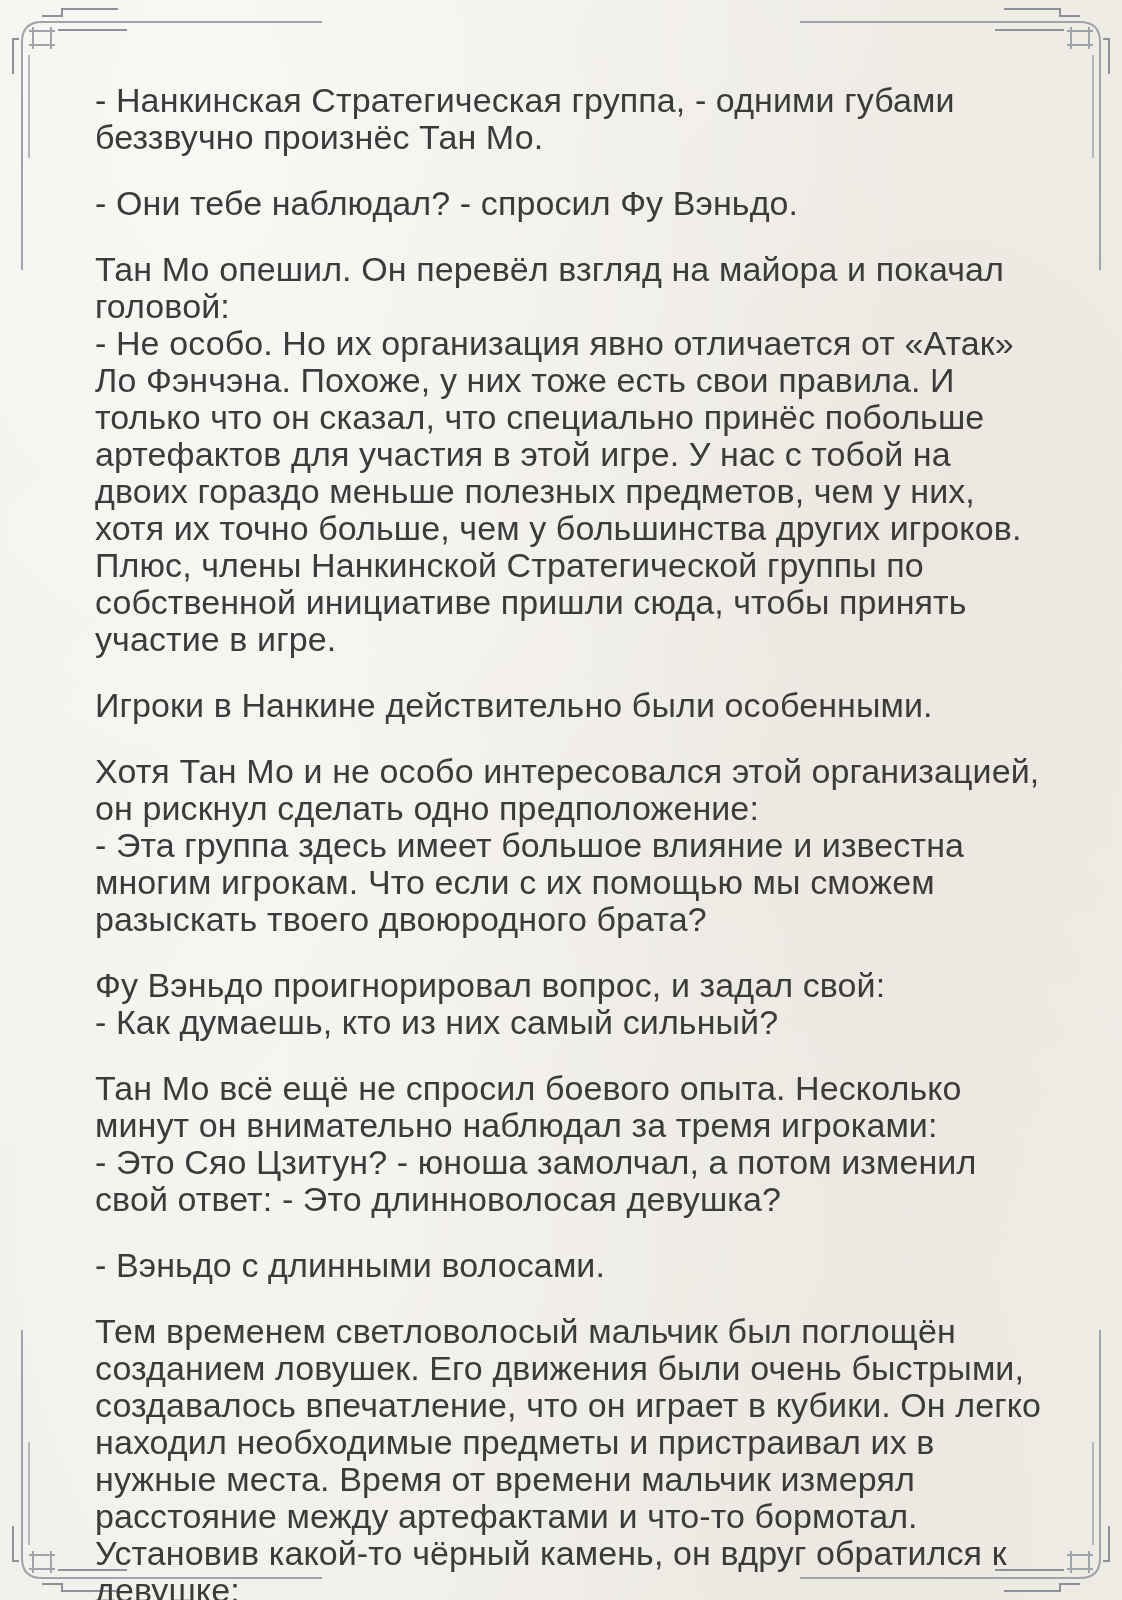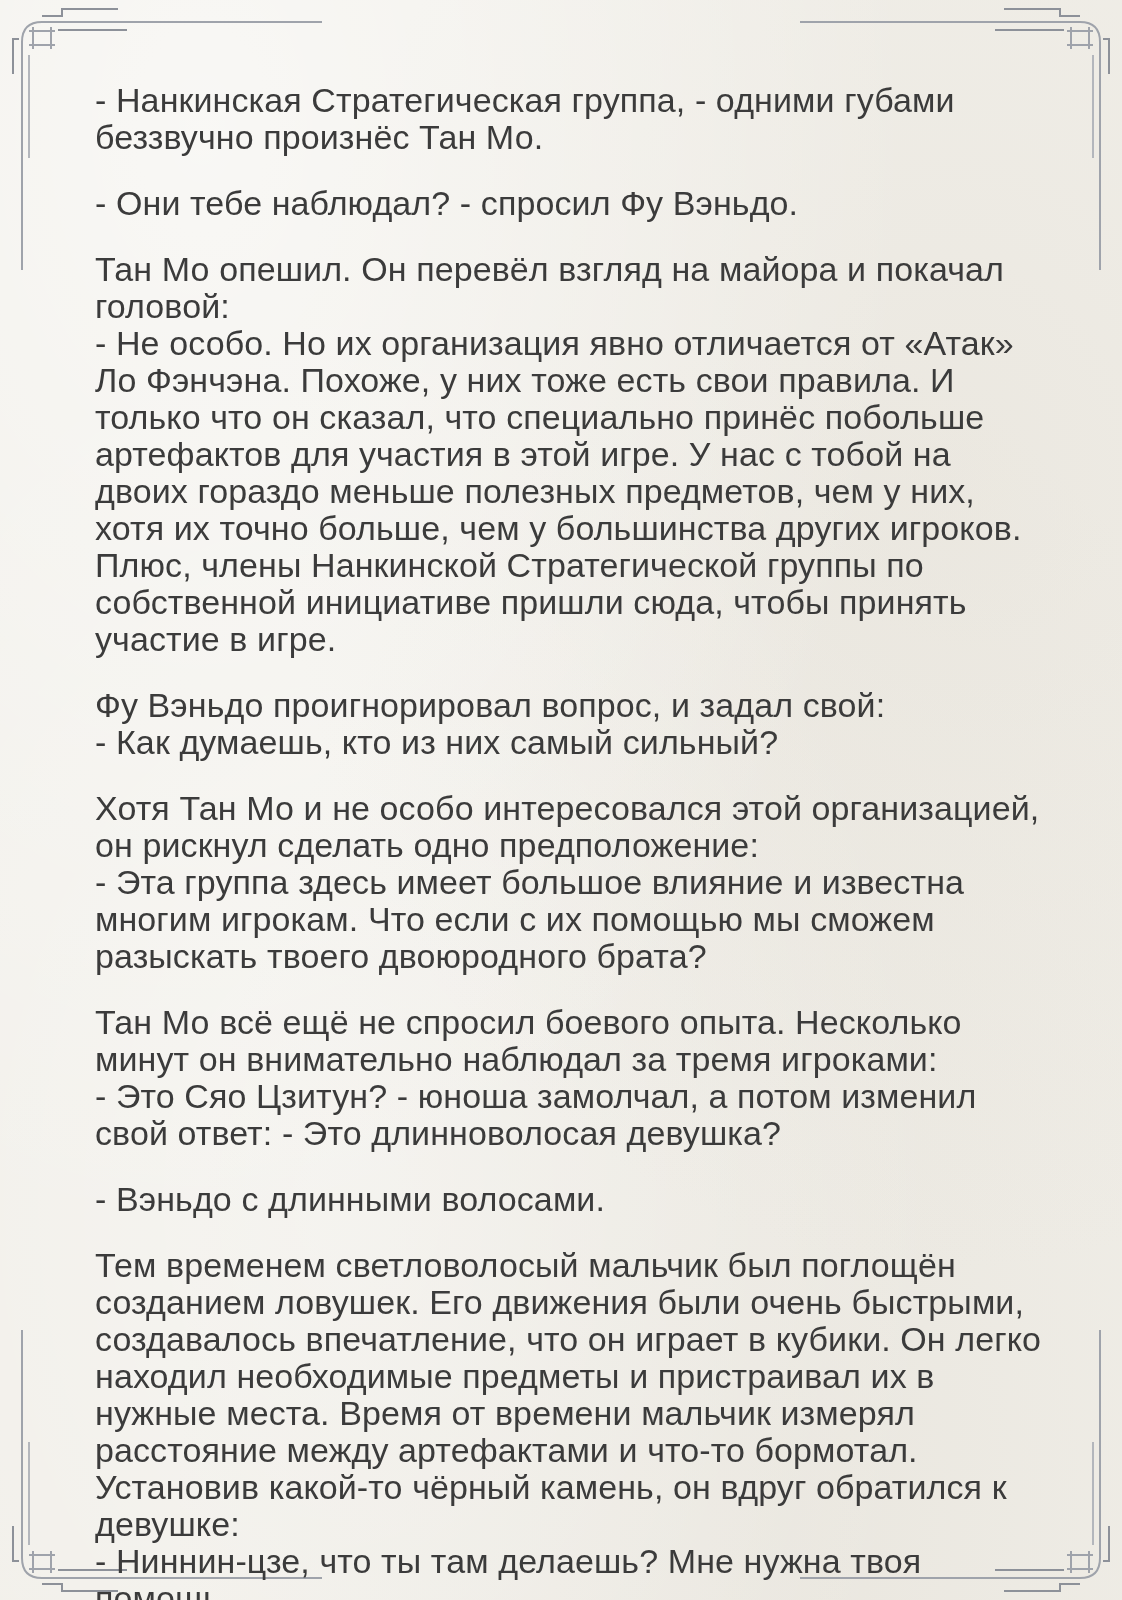--- a/index.html
+++ b/index.html
@@ -103,24 +103,25 @@
       <path d="M19 39 L13 39 L13 74" stroke="#8d9199"></path>
     </g>
   </svg>
 
   <main class="text-block">
 
   <p class="para">- Нанкинская Стратегическая группа, - одними губами беззвучно произнёс Тан Мо.</p>
       <p class="para">- Они тебе наблюдал? - спросил Фу Вэньдо.</p>
       <p class="para">Тан Мо опешил. Он перевёл взгляд на майора и покачал головой:
 - Не особо. Но их организация явно отличается от «Атак» Ло Фэнчэна. Похоже, у них тоже есть свои правила. И только что он сказал, что специально принёс побольше артефактов для участия в этой игре. У нас с тобой на двоих гораздо меньше полезных предметов, чем у них, хотя их точно больше, чем у большинства других игроков. Плюс, члены Нанкинской Стратегической группы по собственной инициативе пришли сюда, чтобы принять участие в игре.</p>
+      <p class="para">Игроки в Нанкине действительно были особенными.</p>
+      <p class="para">Хотя Тан Мо и не особо интересовался этой организацией, он рискнул сделать одно предположение:
+- Эта группа здесь имеет большое влияние и известна многим игрокам. Что если с их помощью мы сможем разыскать твоего двоюродного брата?</p>
       <p class="para">Фу Вэньдо проигнорировал вопрос, и задал свой:
 - Как думаешь, кто из них самый сильный?</p>
-      <p class="para">Хотя Тан Мо и не особо интересовался этой организацией, он рискнул сделать одно предположение:
-- Эта группа здесь имеет большое влияние и известна многим игрокам. Что если с их помощью мы сможем разыскать твоего двоюродного брата?</p>
       <p class="para">Тан Мо всё ещё не спросил боевого опыта. Несколько минут он внимательно наблюдал за тремя игроками:
 - Это Сяо Цзитун? - юноша замолчал, а потом изменил свой ответ: - Это длинноволосая девушка?</p>
       <p class="para">- Вэньдо с длинными волосами.</p>
       <p class="para">Тем временем светловолосый мальчик был поглощён созданием ловушек. Его движения были очень быстрыми, создавалось впечатление, что он играет в кубики. Он легко находил необходимые предметы и пристраивал их в нужные места. Время от времени мальчик измерял расстояние между артефактами и что-то бормотал. Установив какой-то чёрный камень, он вдруг обратился к девушке:
 - Ниннин-цзе, что ты там делаешь? Мне нужна твоя помощь.</p>
     </main>
 
 </div>
 
 </body></html>

